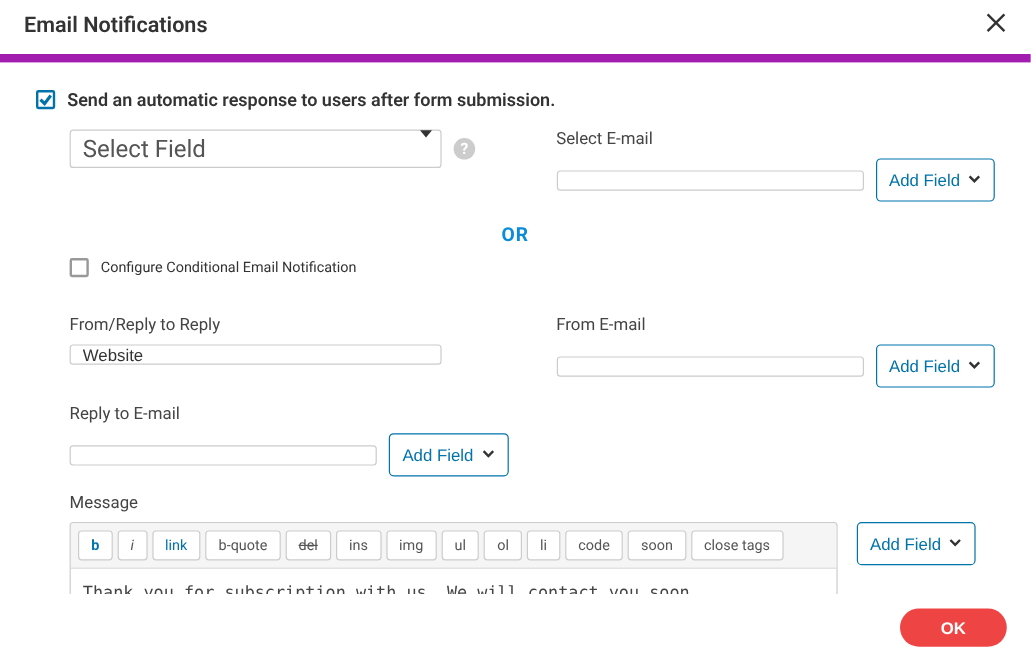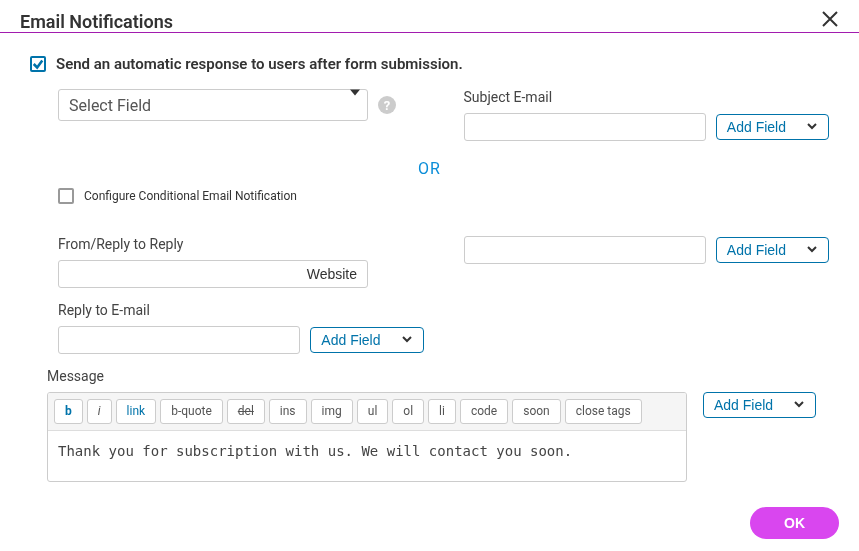--- a/index.html
+++ b/index.html
@@ -18,22 +18,22 @@
     .dialog {
       width: 100%;
       height: 100%;
       display: flex;
       flex-direction: column;
     }
     .dialog-header {
       display: flex;
       justify-content: space-between;
       align-items: center;
-      padding: 10px 20px 0 20px;
-      border-bottom: 1px solid #a21caf;
+      padding: 10px 20px 12px 20px;
+      border-bottom: 7px solid #a21caf;
     }
     .dialog-title {
       font-size: 18px;
       font-weight: 600;
       color: #333;
     }
     .close-icon {
       font-size: 22px;
       line-height: 1;
       cursor: pointer;
@@ -114,88 +114,87 @@
       flex: 1;
       position: relative;
       max-width: 310px;
     }
     .select-box {
       width: 100%;
       height: 32px;
       border: 1px solid #ccc;
       border-radius: 3px;
       padding: 0 30px 0 10px;
-      font-size: 16px;
+      font-size: 20px;
       color: #555;
       background: #fff;
       display: flex;
       align-items: center;
       cursor: pointer;
     }
     .select-arrow {
       position: absolute;
       right: 8px;
       top: 50%;
       transform: translateY(-50%);
       pointer-events: none;
     }
     .text-input {
       flex: 1;
-      height: 28px;
+      height: 17px;
       border: 1px solid #ccc;
       border-radius: 3px;
       padding: 0 10px;
       font-size: 14px;
       color: #333;
       max-width: 310px;
-      text-align: right;
     }
     .help-icon {
       width: 18px;
       height: 18px;
       border-radius: 50%;
       background: #ccc;
       color: #fff;
       display: inline-flex;
       align-items: center;
       justify-content: center;
       font-size: 13px;
       font-weight: bold;
       cursor: help;
     }
     .add-field-btn {
-      height: 26px;
+      height: 36px;
       padding: 0 10px;
       border: 1px solid #0073aa;
       border-radius: 4px;
       background: #fff;
       color: #0073aa;
       font-size: 14px;
       cursor: pointer;
       display: inline-flex;
       align-items: center;
-      gap: 20px;
+      gap: 6px;
     }
     .add-field-btn .chev {
       display: inline-block;
     }
     .or-separator {
       text-align: center;
       color: #0a8dd8;
       font-size: 16px;
-      font-weight: 400;
+      font-weight: 700;
       margin: 4px 0 10px 0;
       letter-spacing: 1px;
     }
     .conditional-row {
       margin-left: 28px;
       margin-bottom: 32px;
     }
     .message-section {
-      margin-left: 17px;
+      margin-left: 28px;
     }
     .message-section .field-label {
       margin-bottom: 8px;
     }
     .editor-wrap {
       display: flex;
       gap: 16px;
       align-items: flex-start;
     }
     .editor-box {
@@ -235,21 +234,21 @@
       color: #444;
       min-height: 50px;
       white-space: pre-wrap;
     }
     .dialog-footer {
       display: flex;
       justify-content: flex-end;
       padding: 12px 20px;
     }
     .ok-btn {
-      background: #d946ef;
+      background: #ef4444;
       color: #fff;
       border: none;
       border-radius: 18px;
       padding: 8px 34px;
       font-size: 14px;
       font-weight: 600;
       cursor: pointer;
     }
     .chevron-down-svg {
       width: 12px;
@@ -298,21 +297,21 @@
               <span>Select Field</span>
             </div>
             <span class="select-arrow">
               <span class="triangle-down"></span>
             </span>
           </div>
           <span class="help-icon">?</span>
         </div>
       </div>
       <div class="col">
-        <span class="field-label">Subject E-mail</span>
+        <span class="field-label">Select E-mail</span>
         <div class="field-row">
           <input type="text" class="text-input" value="" style="">
           <button class="add-field-btn">
             <span>Add Field</span>
             <span class="chev">
               <svg class="chevron-down-svg" viewBox="0 0 12 12">
                   <path d="M2 4 L6 8 L10 4"></path>
                 </svg>
             </span>
           </button>
@@ -330,20 +329,21 @@
     </div>
 
     <div class="two-col">
       <div class="col left">
         <span class="field-label">From/Reply to Reply</span>
         <div class="field-row">
           <input type="text" class="text-input" value="Website" style="">
         </div>
       </div>
       <div class="col">
+        <span class="field-label">From E-mail</span>
         <div class="field-row">
           <input type="text" class="text-input" value="" style="">
           <button class="add-field-btn">
             <span>Add Field</span>
             <span class="chev">
               <svg class="chevron-down-svg" viewBox="0 0 12 12">
                   <path d="M2 4 L6 8 L10 4"></path>
                 </svg>
             </span>
           </button>

